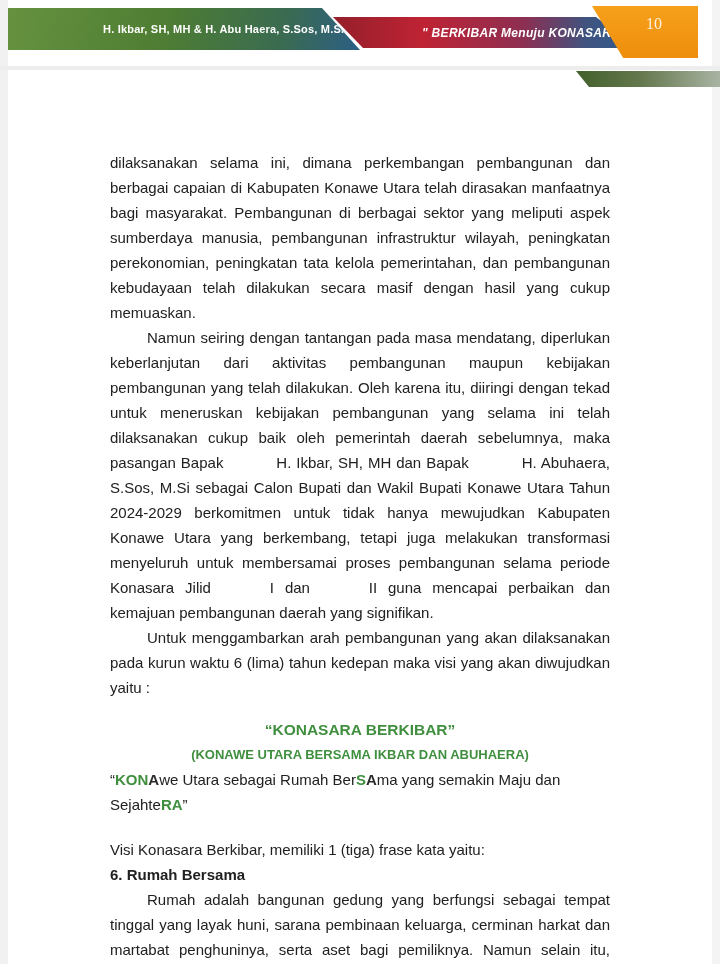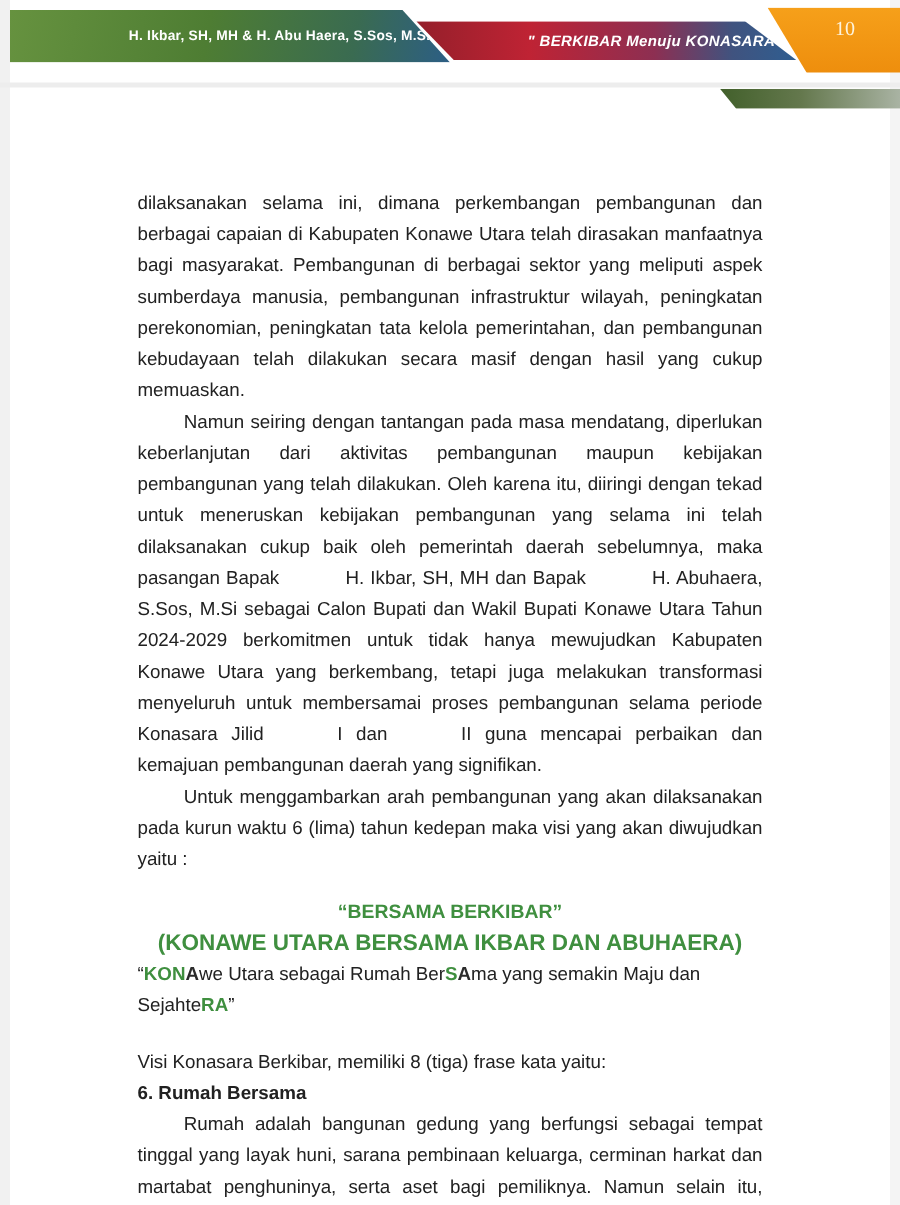--- a/index.html
+++ b/index.html
@@ -21,21 +21,21 @@
     color:#ffffff;font-size:11px;font-weight:bold;letter-spacing:.2px;
   }
   .banner-red{
     position:absolute;left:330px;top:17px;width:312px;height:31px;
     background:linear-gradient(90deg,#931f2a 0%,#bf2334 30%,#8d2f52 62%,#40537f 82%,#2d5f92 100%);
     clip-path:polygon(3px 0, 266px 0, 307px 100%, 33px 100%);
     display:flex;align-items:center;padding-left:92px;box-sizing:border-box;
     color:#ffffff;font-size:12px;font-style:italic;font-weight:bold;letter-spacing:.3px;
   }
   .corner-orange{
-    position:absolute;left:610px;top:6px;width:110px;height:52px;
+    position:absolute;left:588px;top:6px;width:110px;height:52px;
     background:linear-gradient(180deg,#f6a01a 0%,#ee8e0d 100%);
     clip-path:polygon(4px 0, 110px 0, 110px 60px, 40px 60px);
   }
   .page-num{
     position:absolute;left:58px;top:9px;
     color:#fdf3dc;font-family:"Liberation Serif", serif;font-size:16px;
   }
   .header-shadow{
     position:absolute;left:0;top:66px;width:720px;height:4px;background:#ededed;
   }
@@ -49,21 +49,21 @@
   .body-text{
     position:absolute;left:110px;top:150px;width:500px;
     font-size:15px;line-height:25px;color:#212121;text-align:justify;
   }
   .body-text p{margin:0;}
   .indent{text-indent:37px;}
   .h-green{
     margin-top:17px !important;text-align:center;color:#3f8f3f;
     font-weight:bold;font-size:15.5px;
   }
-  .h-green2{text-align:center;color:#3f8f3f;font-weight:bold;font-size:18px;}
+  .h-green2{text-align:center;color:#3f8f3f;font-weight:bold;font-size:13px;}
   .vision-line{text-align:left;}
   .frase-intro{margin-top:20px !important;}
   .item-title{font-weight:bold;}
   .seg-bold{font-weight:normal;margin-left:48px;}
   .seg-green{color:#3f8f3f;font-weight:bold;}
   .seg-dark{color:#2b2b2b;font-weight:bold;}
 </style>
 </head>
 <body>
 
@@ -80,20 +80,20 @@
   <div class="corner-orange">
     <span class="page-num">10</span>
   </div>
   <div class="header-shadow"></div>
   <div class="green-bar"></div>
 
   <div class="body-text">
     <p>dilaksanakan selama ini, dimana perkembangan pembangunan dan berbagai capaian di Kabupaten Konawe Utara telah dirasakan manfaatnya bagi masyarakat. Pembangunan di berbagai sektor yang meliputi aspek sumberdaya manusia, pembangunan infrastruktur wilayah, peningkatan perekonomian, peningkatan tata kelola pemerintahan, dan pembangunan kebudayaan telah dilakukan secara masif dengan hasil yang cukup memuaskan.</p>
     <p class="indent"><span>Namun seiring dengan tantangan pada masa mendatang, diperlukan keberlanjutan dari aktivitas pembangunan maupun kebijakan pembangunan yang telah dilakukan. Oleh karena itu, diiringi dengan tekad untuk meneruskan kebijakan pembangunan yang selama ini telah dilaksanakan cukup baik oleh pemerintah daerah sebelumnya, maka pasangan Bapak </span><span class="seg-bold">H. Ikbar, SH, MH</span><span> dan Bapak </span><span class="seg-bold">H. Abuhaera, S.Sos, M.Si</span><span> sebagai Calon Bupati dan Wakil Bupati Konawe Utara Tahun 2024-2029 berkomitmen untuk tidak hanya mewujudkan Kabupaten Konawe Utara yang berkembang, tetapi juga melakukan transformasi menyeluruh untuk membersamai proses pembangunan selama periode Konasara Jilid </span><span class="seg-bold">I</span><span> dan </span><span class="seg-bold">II</span><span> guna mencapai perbaikan dan kemajuan pembangunan daerah yang signifikan.</span></p>
     <p class="indent">Untuk menggambarkan arah pembangunan yang akan dilaksanakan pada kurun waktu 6 (lima) tahun kedepan maka visi yang akan diwujudkan yaitu :</p>
-    <p class="h-green">“BERSAMA BERKIBAR”</p>
+    <p class="h-green">“KONASARA BERKIBAR”</p>
     <p class="h-green2">(KONAWE UTARA BERSAMA IKBAR DAN ABUHAERA)</p>
     <p class="vision-line"><span>“</span><span class="seg-green">KON</span><span class="seg-dark">A</span><span>we Utara sebagai Rumah Ber</span><span class="seg-green">S</span><span class="seg-dark">A</span><span>ma yang semakin Maju dan Sejahte</span><span class="seg-green">RA</span><span>”</span></p>
-    <p class="frase-intro">Visi Konasara Berkibar, memiliki 8 (tiga) frase kata yaitu:</p>
+    <p class="frase-intro">Visi Konasara Berkibar, memiliki 1 (tiga) frase kata yaitu:</p>
     <p class="item-title">6. Rumah Bersama</p>
     <p class="indent">Rumah adalah bangunan gedung yang berfungsi sebagai tempat tinggal yang layak huni, sarana pembinaan keluarga, cerminan harkat dan martabat penghuninya, serta aset bagi pemiliknya. Namun selain itu, rumah memiliki makna dan filosofi tersendiri. Rumah adalah tempat semua anggota keluarga berkumpul, tinggal dalam satu atap yang sama, berbagai kehangatan, keceriaan, kenyamanan, bahkan kesedihan bersama. Rumah bukan hanya sebagai tempat yang paling aman tetapi juga yang paling nyaman bagi semua penghuninya.</p>
   </div>
 </div>
 
 </body></html>

